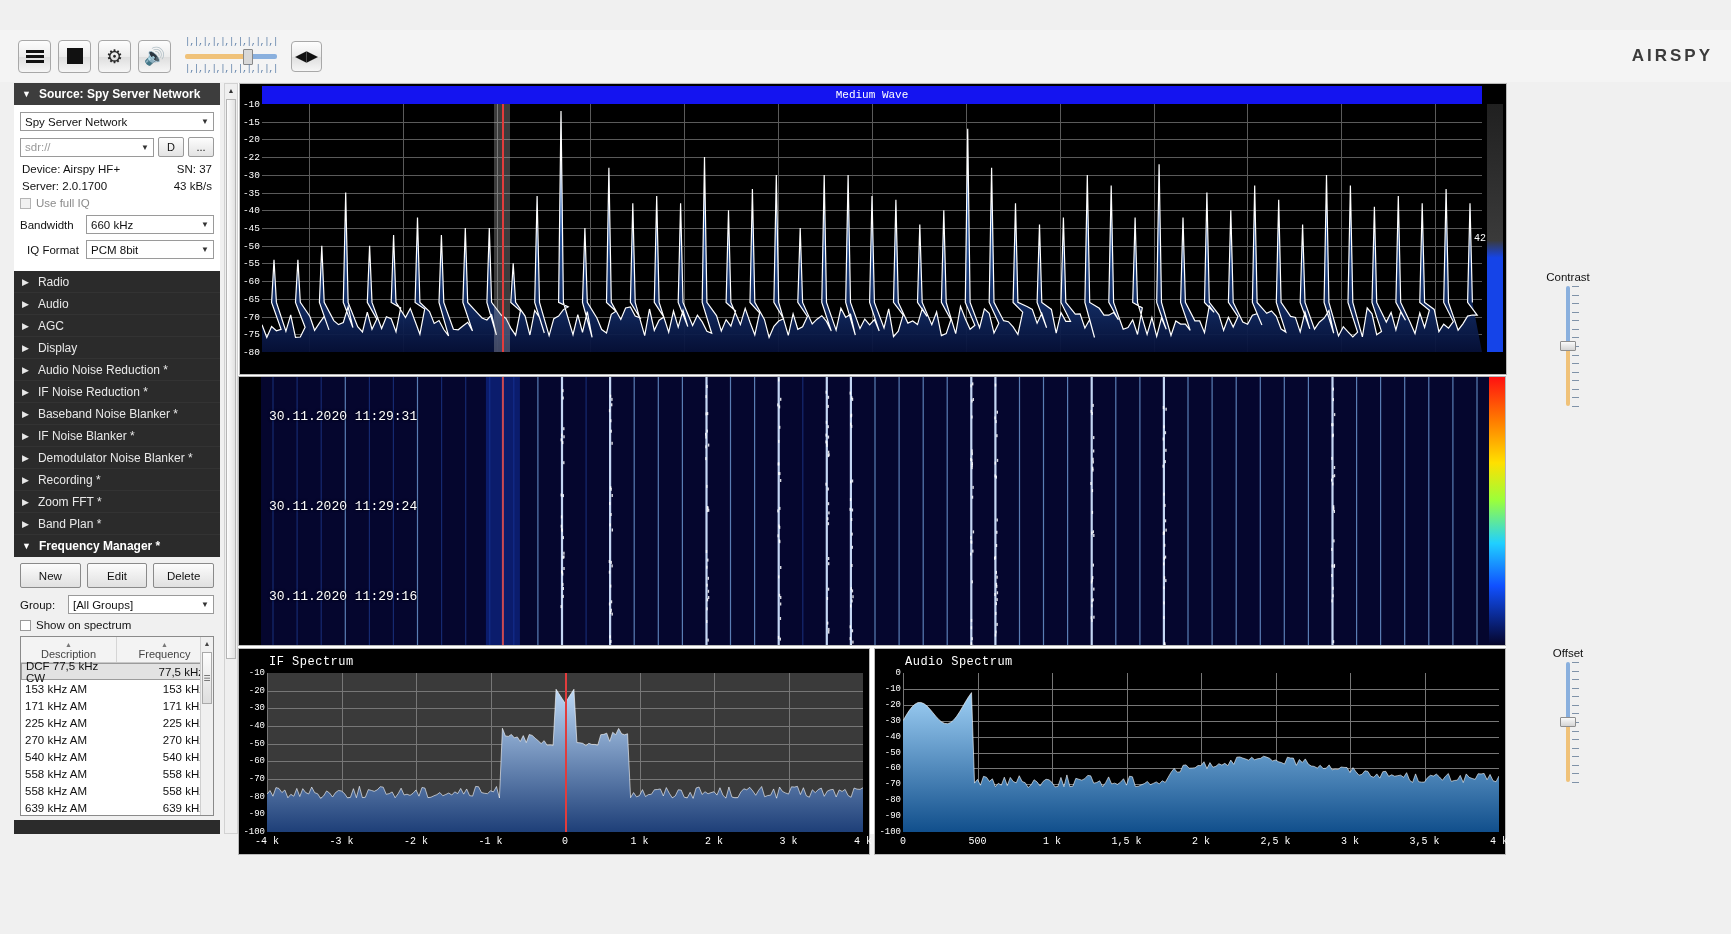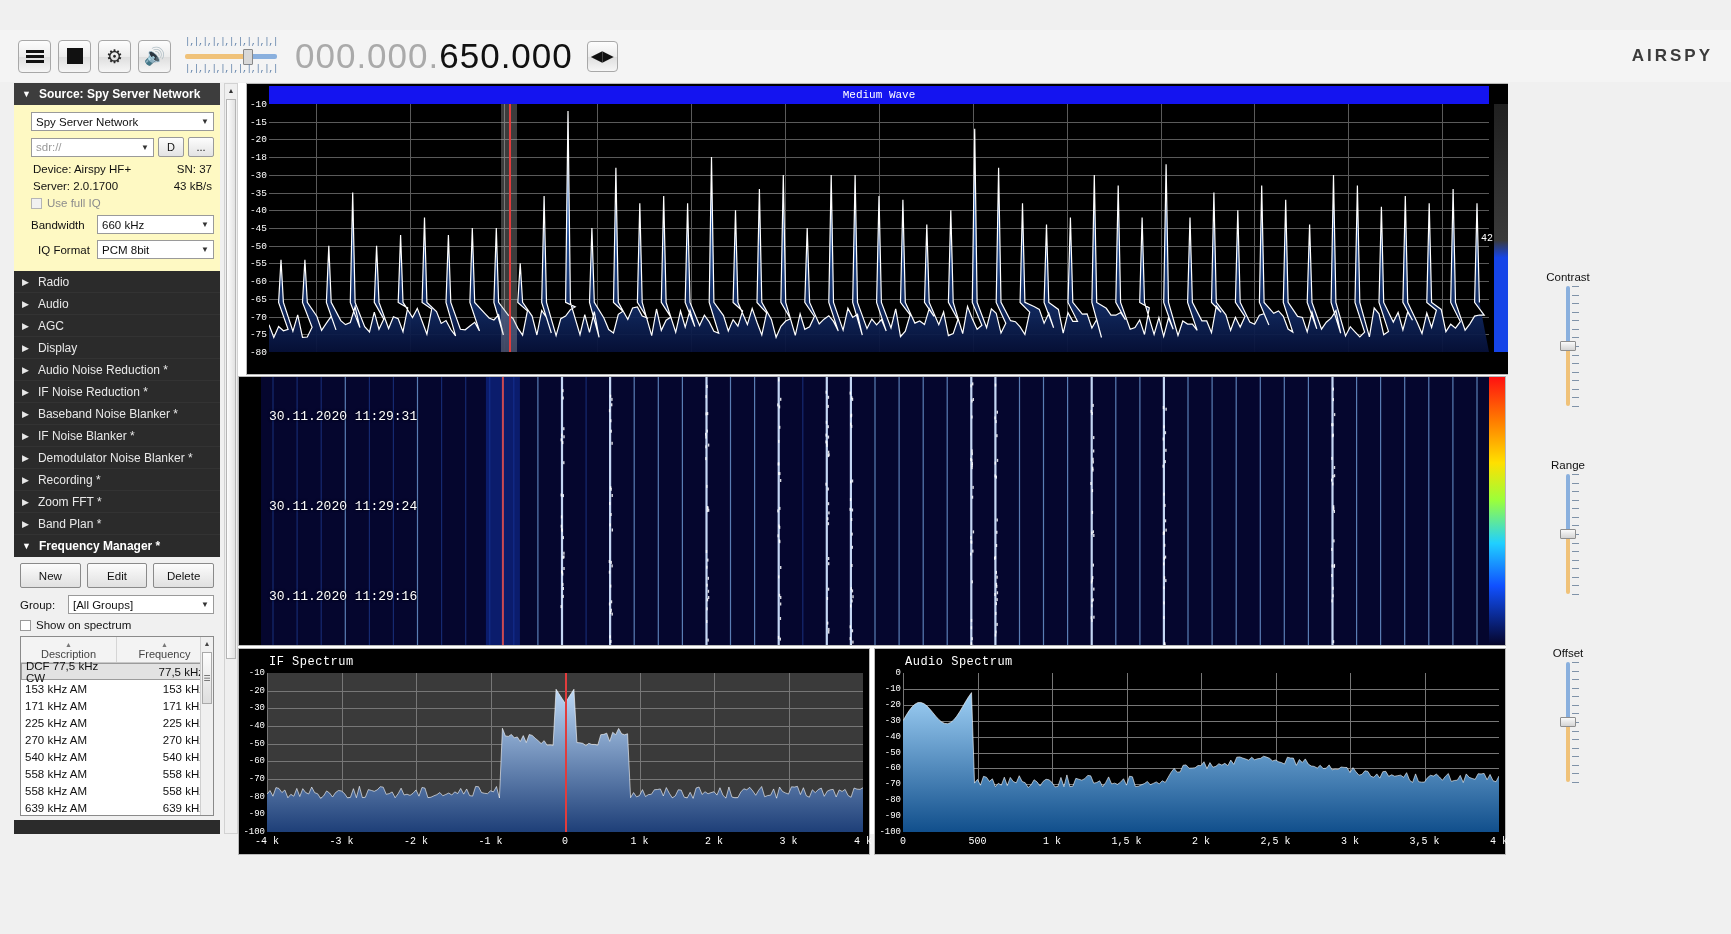--- a/index.html
+++ b/index.html
@@ -71,21 +71,21 @@
     display:flex;align-items:center;justify-content:center;font-size:15px;color:#111;
   }
   .brand{margin-left:auto;margin-right:18px;text-align:right;}
   .brand-name{font-size:17px;letter-spacing:3px;color:#3b3b3b;font-weight:bold;}
 
   
   .leftpanel{position:absolute;left:14px;top:83px;width:206px;height:751px;background:#2b2b2b;overflow:hidden;}
   .grp-hdr{height:22px;background:#2b2b2b;color:#fff;font-size:12px;display:flex;align-items:center;padding-left:8px;font-weight:bold;}
   .grp-hdr .tri{font-size:9px;margin-right:8px;color:#fff;}
   .grp-hdr.sel{background:#3d3d3d;}
-  .panel-body{background:#fef9c3;padding:7px 6px 8px 17px;}
+  .panel-body{background:#ffffff;padding:7px 6px 8px 6px;}
   .row{display:flex;align-items:center;margin-bottom:6px;}
   .combo{
     flex:1;height:19px;border:1px solid #9a9a9a;background:#fff;
     display:flex;align-items:center;padding-left:4px;font-size:11.5px;color:#111;position:relative;
   }
   .combo .arw{position:absolute;right:4px;font-size:8px;color:#333;}
   .combo.gray{color:#9a9a9a;}
   .sm-btn{width:26px;height:20px;margin-left:4px;border:1px solid #9a9a9a;border-radius:2px;
     background:linear-gradient(180deg,#fdfdfd,#e3e3e3);display:flex;align-items:center;justify-content:center;font-size:11px;color:#111;}
   .kv{display:flex;justify-content:space-between;font-size:11.5px;color:#111;margin-bottom:5px;padding:0 2px;}
@@ -116,21 +116,21 @@
   .gscroll .up{height:13px;text-align:center;font-size:7px;color:#444;line-height:13px;}
   .gscroll .thumb{margin:2px 1px;height:52px;background:linear-gradient(180deg,#fcfcfc,#dedede);border:1px solid #a9a9a9;
      display:flex;align-items:center;justify-content:center;font-size:8px;color:#555;}
 
   
   .scrollcol{position:absolute;left:224px;top:83px;width:14px;height:751px;background:#efefef;border:1px solid #d2d2d2;}
   .scrollcol .up{height:14px;text-align:center;font-size:7px;color:#333;line-height:14px;}
   .scrollcol .thumb{margin:1px;height:560px;background:linear-gradient(90deg,#fdfdfd,#e2e2e2);border:1px solid #b5b5b5;}
 
   .specarea{position:absolute;left:238px;top:83px;width:1268px;height:751px;background:#fff;}
-  .rfpanel{position:absolute;left:8px;top:0;width:1268px;height:292px;background:#000;border:1px solid #b9b9b9;}
+  .rfpanel{position:absolute;left:1px;top:0;width:1268px;height:292px;background:#000;border:1px solid #b9b9b9;}
   .bandbar{position:absolute;left:22px;top:2px;right:24px;height:18px;background:#1414f0;color:#fff;
     font-size:11px;display:flex;align-items:center;justify-content:center;font-family:"Liberation Mono",monospace;}
   .rfplot{position:absolute;left:22px;top:20px;right:24px;bottom:22px;background:#000;overflow:hidden;}
   .yaxis{position:absolute;left:0;top:20px;bottom:22px;width:22px;}
   .ytick{position:absolute;right:2px;color:#fff;font-size:9.5px;transform:translateY(-50%);font-family:"Liberation Mono",monospace;}
   .gline{position:absolute;left:0;right:0;height:1px;background:#5a5a5a;}
   .vline{position:absolute;top:0;bottom:0;width:1px;background:#5a5a5a;}
   .xaxis{position:absolute;left:22px;right:24px;bottom:2px;height:18px;}
   .xtick{position:absolute;color:#fff;font-size:10px;transform:translateX(-50%);white-space:nowrap;font-family:"Liberation Mono",monospace;}
   .tuneband{position:absolute;top:0;bottom:0;background:rgba(200,200,200,0.30);}
@@ -191,23 +191,20 @@
         <div class="spk">🔊</div>
       </div>
 
     <div class="slider-wrap">
       <div class="tick-row tick-top">|,|,|,|,|,|,|,|,|,|,|,|,|,|</div>
       <div class="slider-track"></div>
       <div class="slider-knob"></div>
       <div class="tick-row tick-bot">|,|,|,|,|,|,|,|,|,|,|,|,|,|</div>
     </div>
 
-    <div class="freq-display">
-      <span class="dim">000.000.</span><span>650.000</span>
-    </div>
 
     <div class="stepbtn">◀▶</div>
 
     <div class="brand">
       <div class="brand-name">AIRSPY</div>
     </div>
   </div>
 
   <div class="leftpanel">
     <div class="grp-hdr sel">
@@ -392,21 +389,21 @@
   </div>
 
   <div class="specarea">
 
     <div class="rfpanel">
       <div class="bandbar">Medium Wave</div>
       <div class="yaxis" id="rf-yaxis">
           <div class="ytick" style="top: 0%;">-10</div>
           <div class="ytick" style="top: 7.14286%;">-15</div>
           <div class="ytick" style="top: 14.2857%;">-20</div>
-          <div class="ytick" style="top: 21.4286%;">-18</div>
+          <div class="ytick" style="top: 21.4286%;">-22</div>
           <div class="ytick" style="top: 28.5714%;">-30</div>
           <div class="ytick" style="top: 35.7143%;">-35</div>
           <div class="ytick" style="top: 42.8571%;">-40</div>
           <div class="ytick" style="top: 50%;">-45</div>
           <div class="ytick" style="top: 57.1429%;">-50</div>
           <div class="ytick" style="top: 64.2857%; margin-left: 45px;">-55</div>
           <div class="ytick" style="top: 71.4286%;">-60</div>
           <div class="ytick" style="top: 78.5714%;">-65</div>
           <div class="ytick" style="top: 85.7143%;">-70</div>
           <div class="ytick" style="top: 92.8571%;">-75</div>
@@ -943,44 +940,20 @@
             <div class="vt" style="top: 64.2857%;"></div>
             <div class="vt" style="top: 71.4286%;"></div>
             <div class="vt" style="top: 78.5714%;"></div>
             <div class="vt" style="top: 85.7143%;"></div>
             <div class="vt" style="top: 92.8571%;"></div>
             <div class="vt" style="top: 100%;"></div>
           </div>
         <div class="vknob" style="top:55px;"></div>
       </div>
     </div>
-    <div class="rp-group" style="top:376px;">
-      <div class="rp-label">Range</div>
-      <div class="vslider">
-        <div class="vtrack"></div>
-        <div class="vticks">
-            <div class="vt" style="top: 0%;"></div>
-            <div class="vt" style="top: 7.14286%;"></div>
-            <div class="vt" style="top: 14.2857%;"></div>
-            <div class="vt" style="top: 21.4286%;"></div>
-            <div class="vt" style="top: 28.5714%;"></div>
-            <div class="vt" style="top: 35.7143%;"></div>
-            <div class="vt" style="top: 42.8571%;"></div>
-            <div class="vt" style="top: 50%;"></div>
-            <div class="vt" style="top: 57.1429%;"></div>
-            <div class="vt" style="top: 64.2857%;"></div>
-            <div class="vt" style="top: 71.4286%;"></div>
-            <div class="vt" style="top: 78.5714%;"></div>
-            <div class="vt" style="top: 85.7143%;"></div>
-            <div class="vt" style="top: 92.8571%;"></div>
-            <div class="vt" style="top: 100%;"></div>
-          </div>
-        <div class="vknob" style="top:55px;"></div>
-      </div>
-    </div>
     <div class="rp-group" style="top:564px;">
       <div class="rp-label">Offset</div>
       <div class="vslider">
         <div class="vtrack"></div>
         <div class="vticks">
             <div class="vt" style="top: 0%;"></div>
             <div class="vt" style="top: 7.14286%;"></div>
             <div class="vt" style="top: 14.2857%;"></div>
             <div class="vt" style="top: 21.4286%;"></div>
             <div class="vt" style="top: 28.5714%;"></div>

